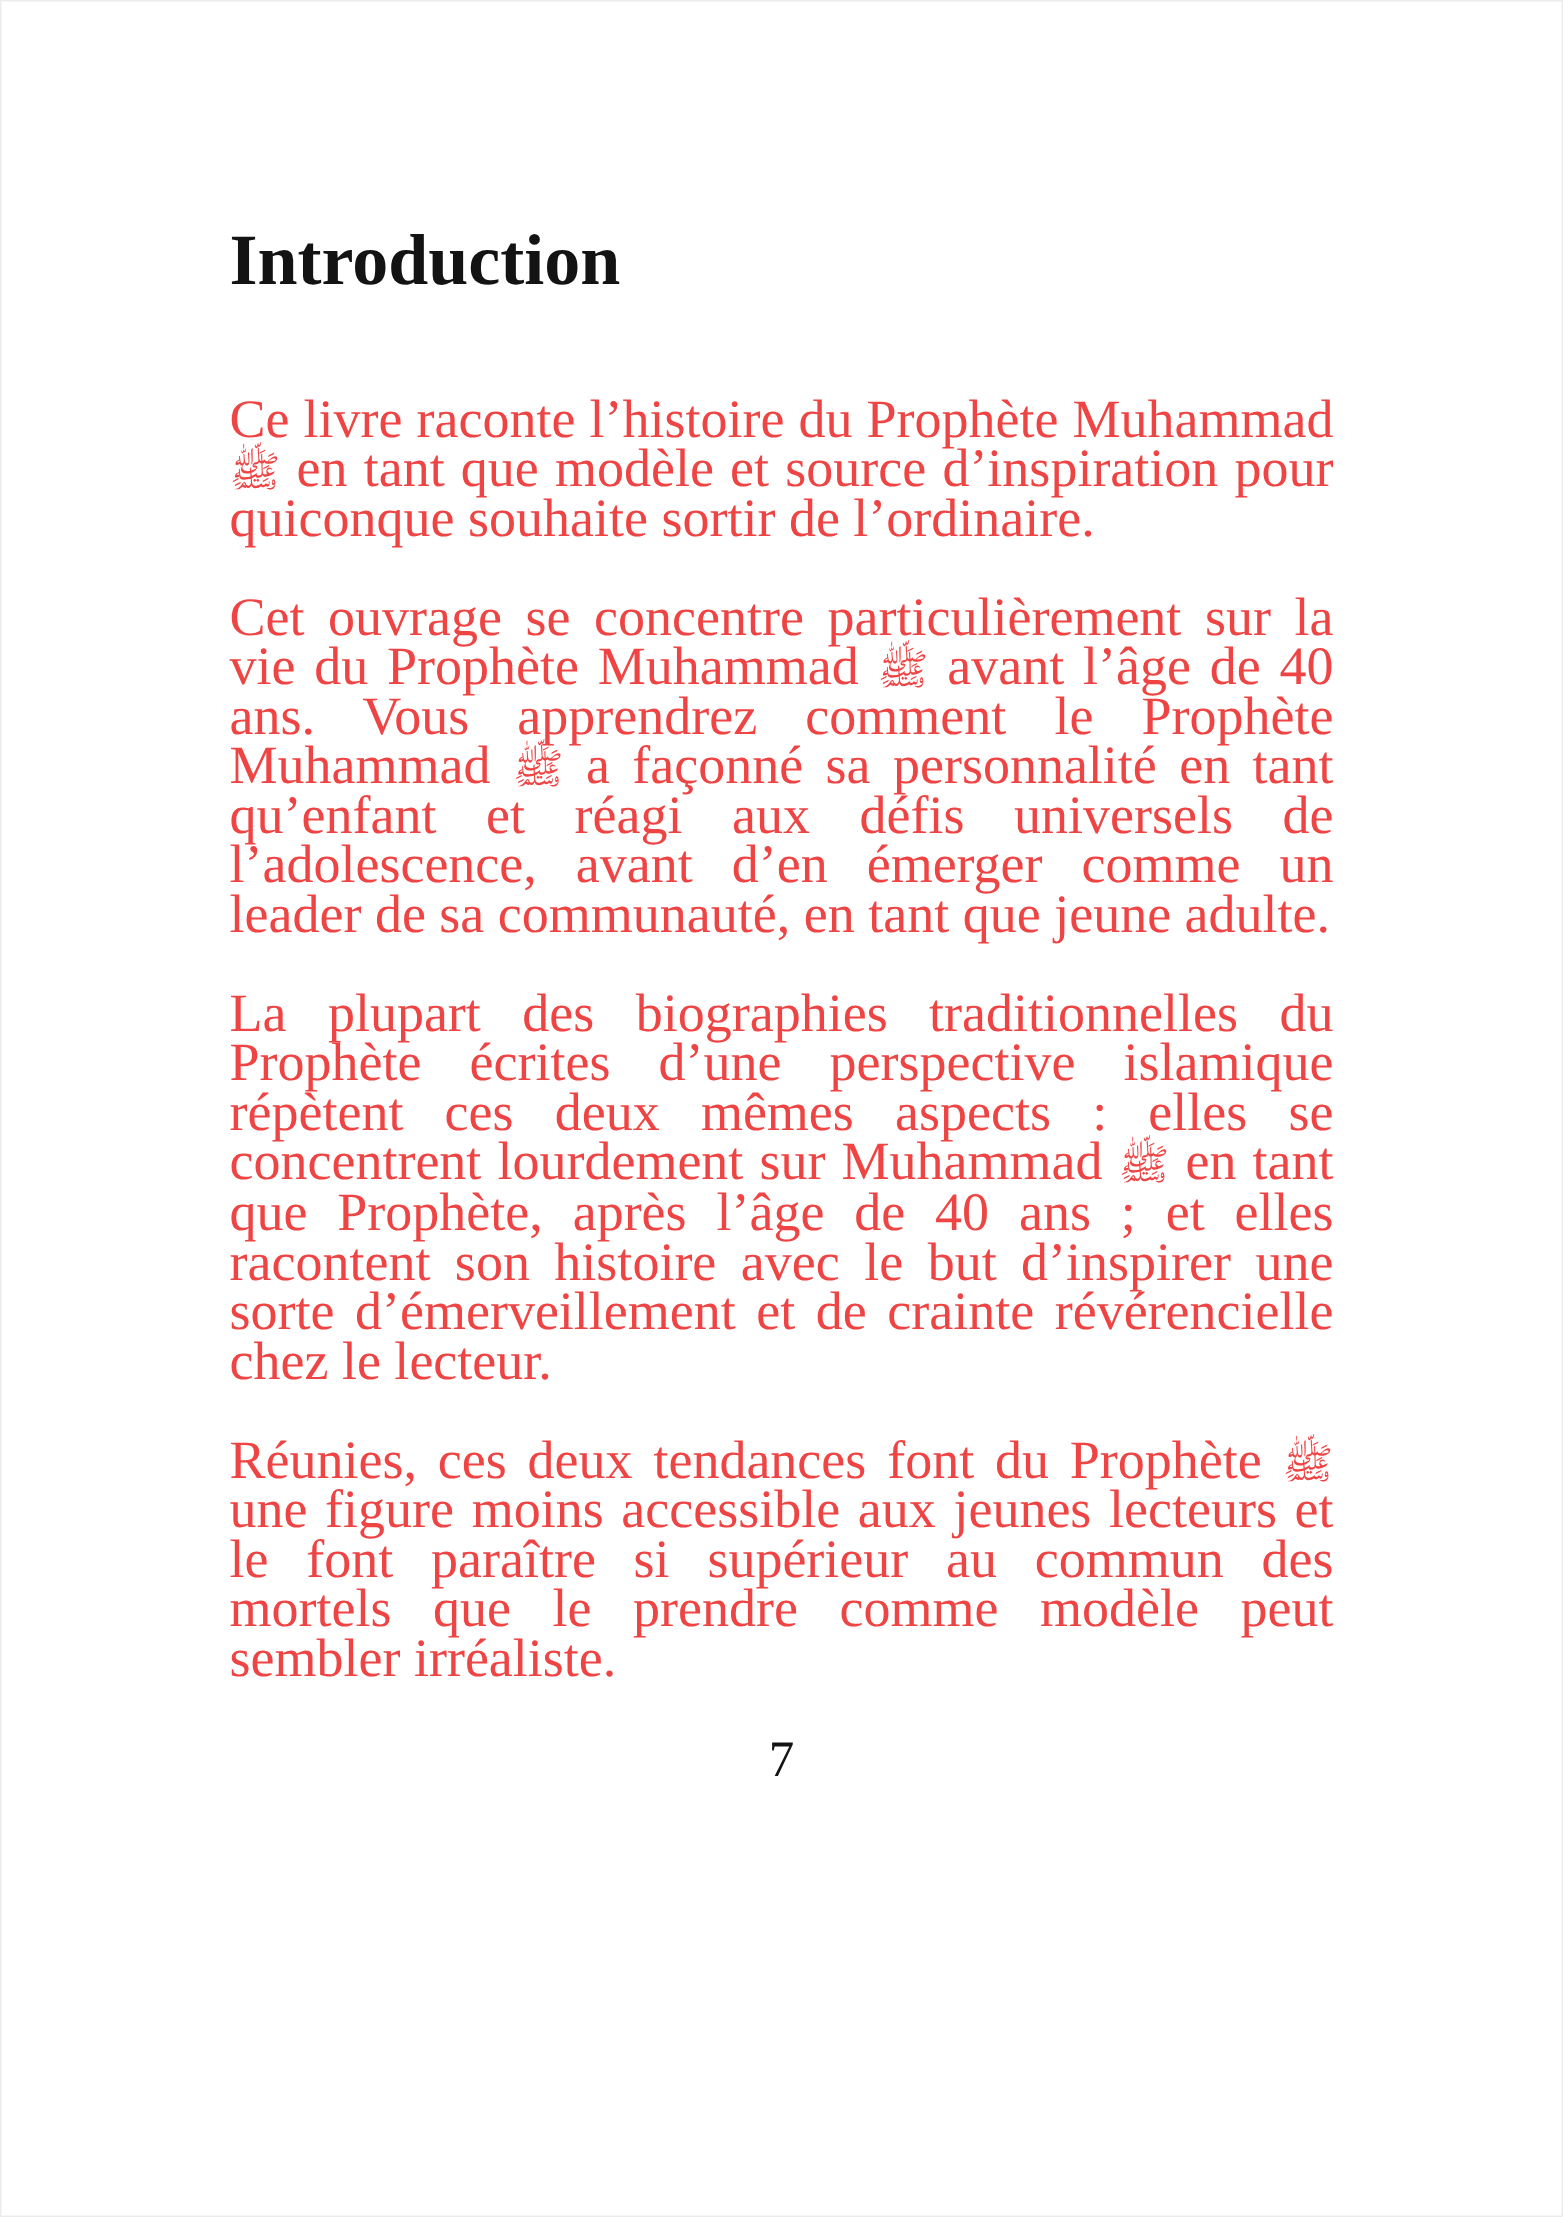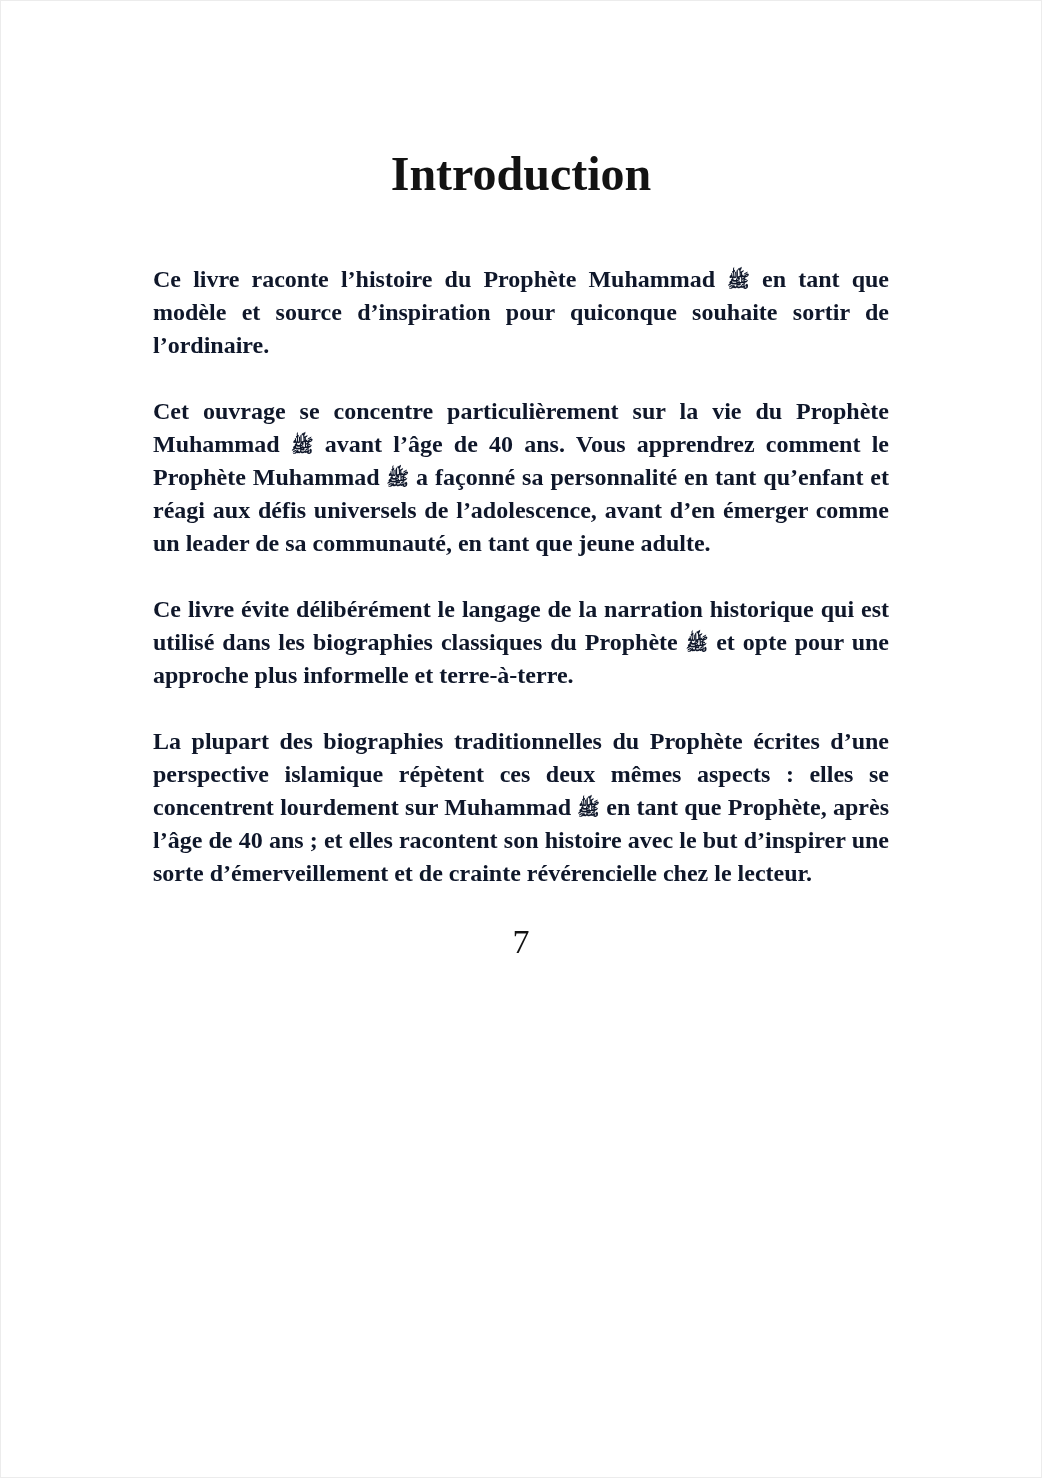--- a/index.html
+++ b/index.html
@@ -20,31 +20,30 @@
     width: 736px;
     margin: 0 auto;
   }
   .chapter-title {
     margin: 0;
     padding-top: 145px;
     font-family: "Liberation Serif", serif;
     font-weight: 700;
     font-size: 48px;
     line-height: 1.15;
-    text-align: center;
     color: #131313;
   }
   .body-text p {
     margin: 33px 0 0 0;
     font-family: "Liberation Serif", serif;
-    font-weight: 700;
-    font-size: 24px;
+    font-weight: 400;
+    font-size: 36px;
     line-height: 33px;
     text-align: justify;
-    color: #0f172a;
+    color: #ef4444;
   }
   .body-text p:first-child {
     margin-top: 62px;
   }
   .pbuh {
     font-family: "DejaVu Sans", "Liberation Serif", sans-serif;
     font-size: 0.78em;
     line-height: 1;
   }
   .page-number {
@@ -59,18 +58,18 @@
 </style>
 </head>
 <body>
 
 <div class="page">
   <main class="content">
     <h1 class="chapter-title">Introduction</h1>
     <section class="body-text">
         <p>Ce livre raconte l’histoire du Prophète Muhammad <span class="pbuh">ﷺ</span> en tant que modèle et source d’inspiration pour quiconque souhaite sortir de l’ordinaire.</p>
         <p>Cet ouvrage se concentre particulièrement sur la vie du Prophète Muhammad <span class="pbuh">ﷺ</span> avant l’âge de 40 ans. Vous apprendrez comment le Prophète Muhammad <span class="pbuh">ﷺ</span> a façonné sa personnalité en tant qu’enfant et réagi aux défis universels de l’adolescence, avant d’en émerger comme un leader de sa communauté, en tant que jeune adulte.</p>
-        <p>Ce livre évite délibérément le langage de la narration historique qui est utilisé dans les biographies classiques du Prophète <span class="pbuh">ﷺ</span> et opte pour une approche plus informelle et terre-à-terre.</p>
         <p>La plupart des biographies traditionnelles du Prophète écrites d’une perspective islamique répètent ces deux mêmes aspects : elles se concentrent lourdement sur Muhammad <span class="pbuh">ﷺ</span> en tant que Prophète, après l’âge de 40 ans ; et elles racontent son histoire avec le but d’inspirer une sorte d’émerveillement et de crainte révérencielle chez le lecteur.</p>
+        <p>Réunies, ces deux tendances font du Prophète <span class="pbuh">ﷺ</span> une figure moins accessible aux jeunes lecteurs et le font paraître si supérieur au commun des mortels que le prendre comme modèle peut sembler irréaliste.</p>
       </section>
     <footer class="page-number">7</footer>
   </main>
 </div>
 
 </body></html>

